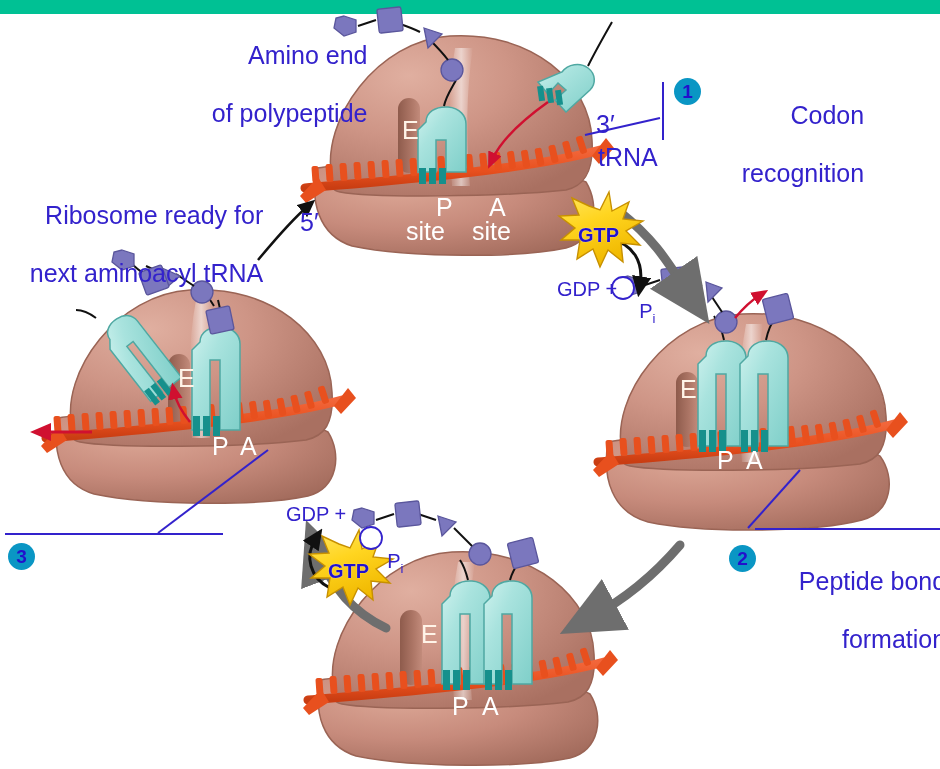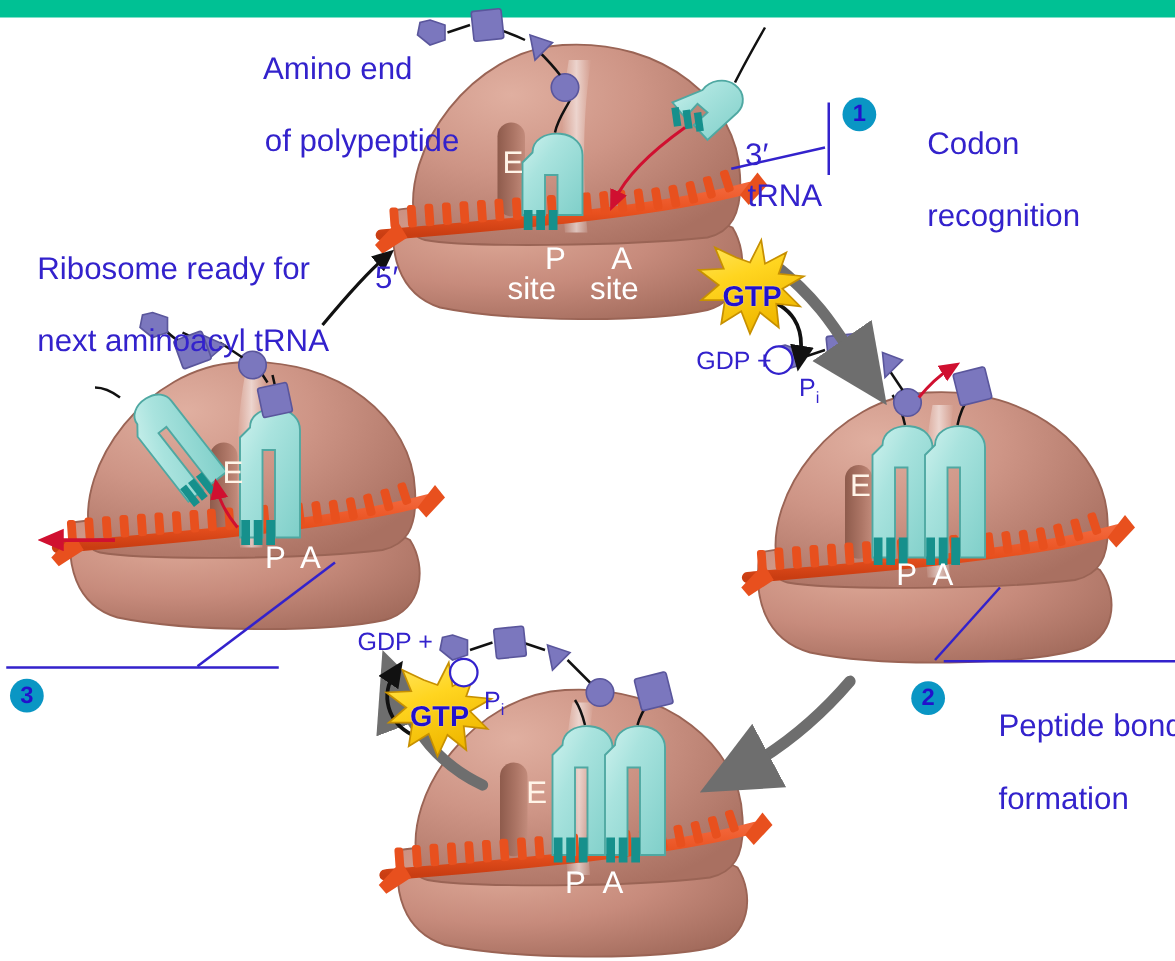--- a/index.html
+++ b/index.html
@@ -3,33 +3,33 @@
 <meta charset="utf-8">
 <style>
   html,body{margin:0;padding:0;}
   body{
     width:940px;height:769px;
     background:#ffffff;
     font-family:"Liberation Sans", sans-serif;
     overflow:hidden;
     position:relative;
   }
-  #stage{position:absolute;left:0;top:0;width:940px;height:769px;overflow:hidden;background:#fff;}
+  #stage{position:absolute;left:0;top:0;width:940px;height:769px;overflow:hidden;background:#fff;text-align:right;}
   #topbar{position:absolute;left:0;top:0;width:940px;height:14px;background:#00C194;}
   .lbl{position:absolute;color:#3322CC;font-size:25px;line-height:29px;white-space:pre;letter-spacing:0px;}
   .lbl.small{font-size:20px;line-height:23px;}
   .stepnum{
     position:absolute;width:27px;height:27px;border-radius:50%;
     background:#0A96C4;color:#2211CC;font-size:19px;font-weight:bold;
     display:flex;align-items:center;justify-content:center;
   }
   .rule{position:absolute;height:2px;background:#3322CC;}
   .svgfull{position:absolute;left:0;top:0;width:940px;height:769px;pointer-events:none;}
   .gtp-label{
-    position:absolute;color:#2211CC;font-size:23px;font-weight:bold;
+    position:absolute;color:#2211CC;font-size:20px;font-weight:bold;
     text-shadow:0 0 1px #fff;
   }
 </style>
 </head>
 <body>
 
 <div id="stage">
 
   <div id="topbar"></div>
 

